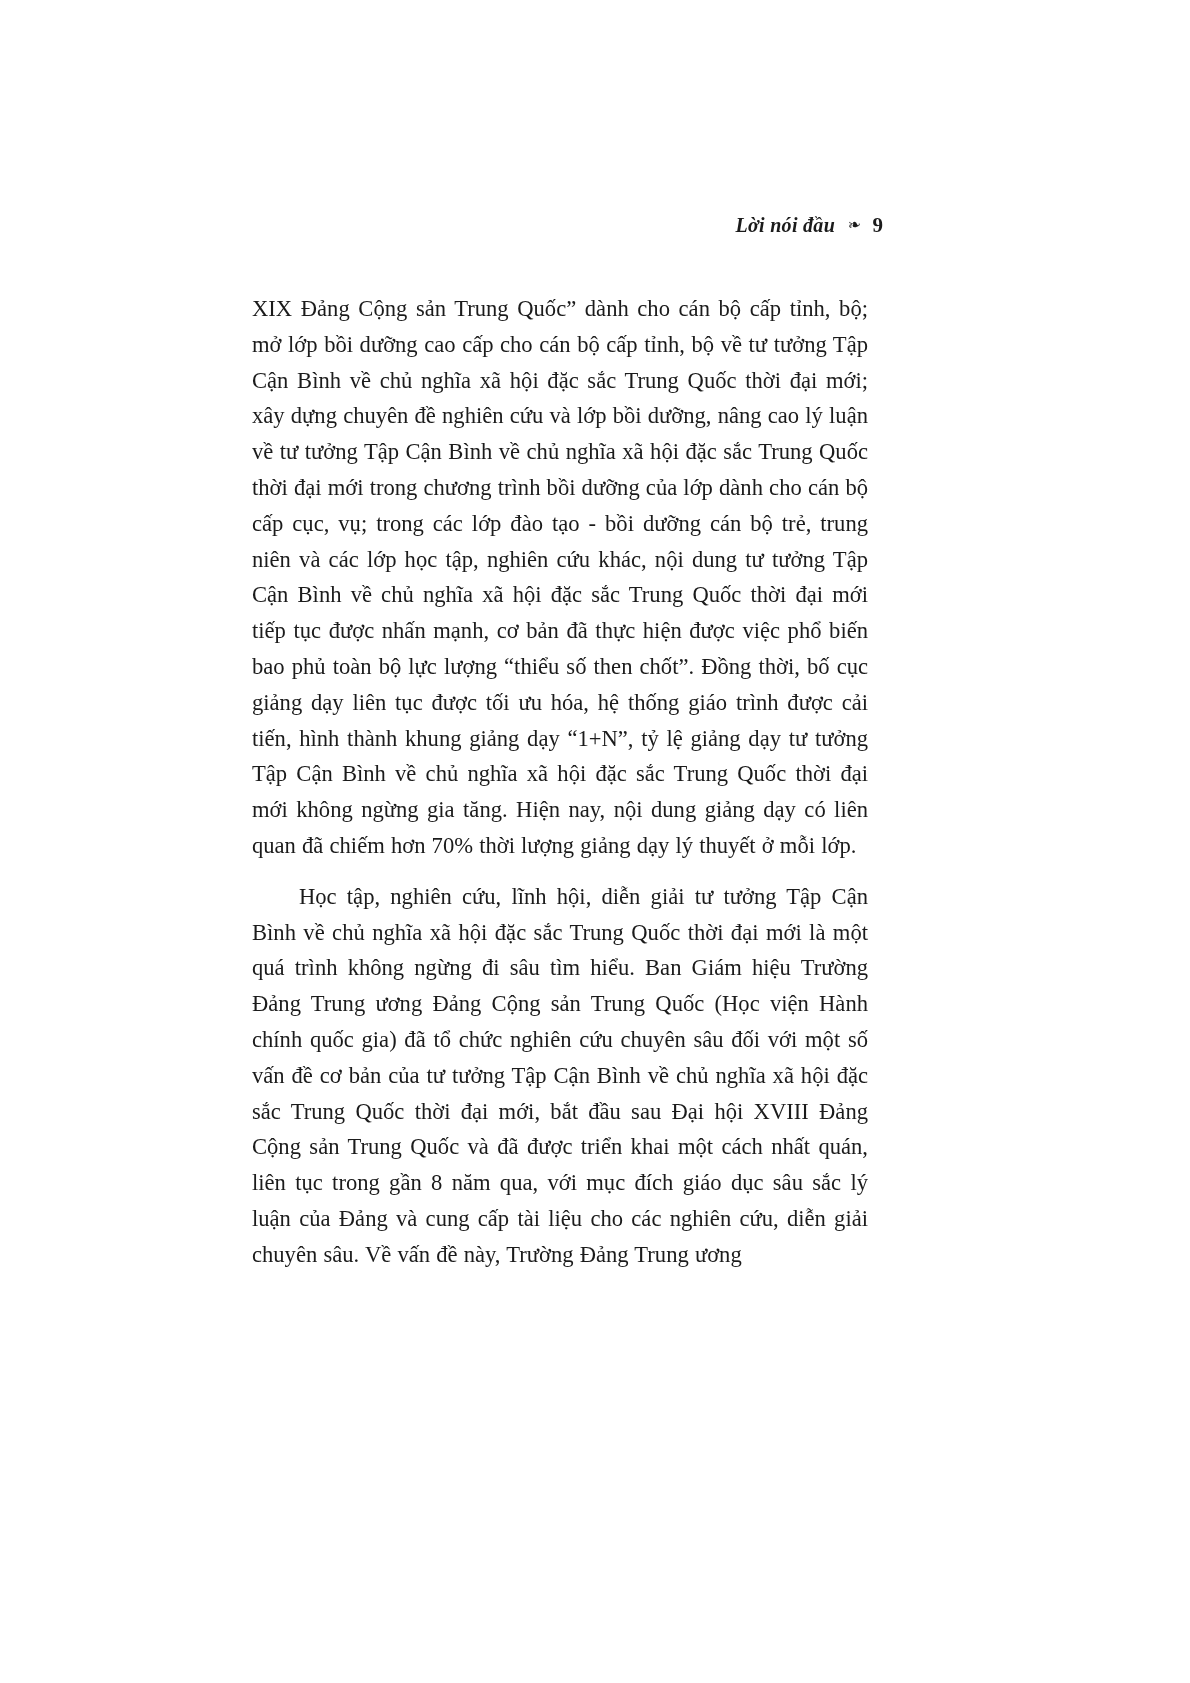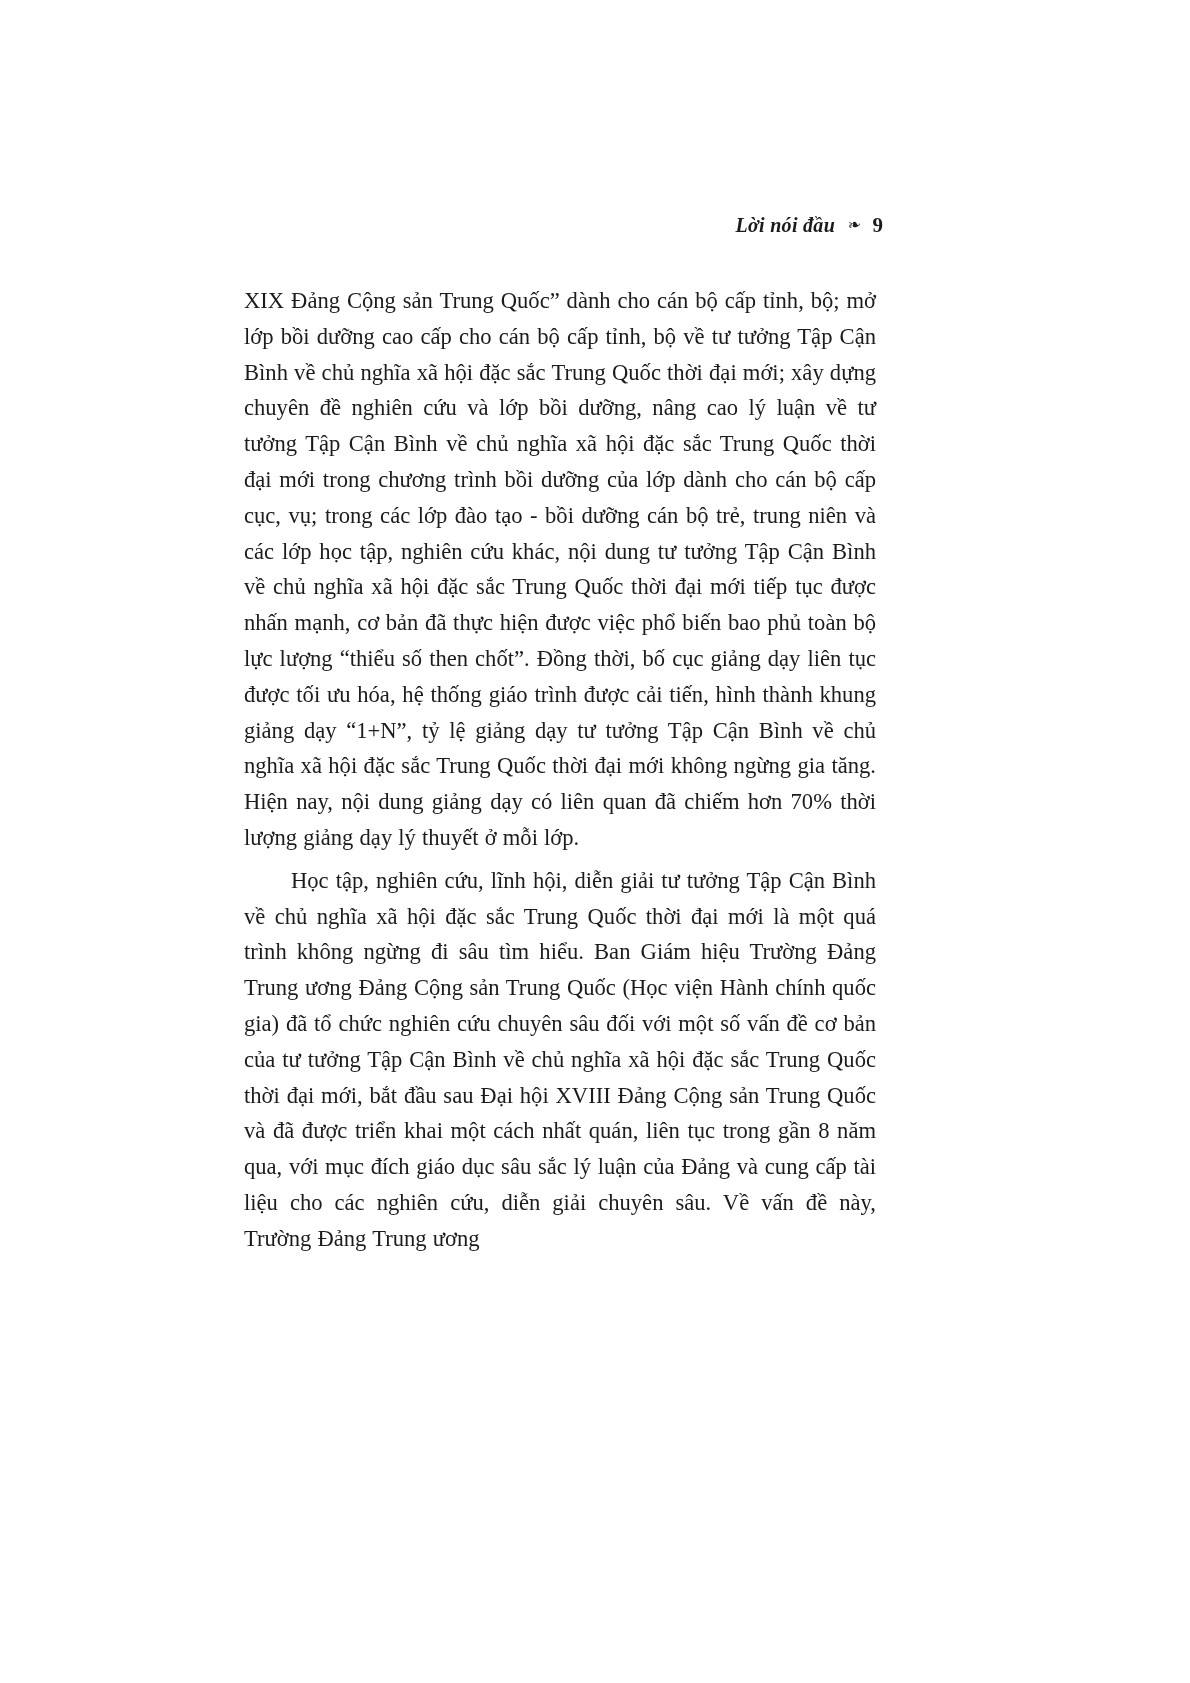--- a/index.html
+++ b/index.html
@@ -45,21 +45,21 @@
     position: absolute;
     top: 276px;
     left: 237px;
     width: 646px;
     font-size: 22.6px;
     line-height: 35.8px;
     text-align: justify;
     word-spacing: 0.5px;
   }
   .body-text p {
-    margin: 7px;
+    margin: 15px;
     padding: 0;
   }
   .body-text p.indent {
     text-indent: 47px;
   }
 </style>
 </head>
 <body>
 
 <div class="page">

